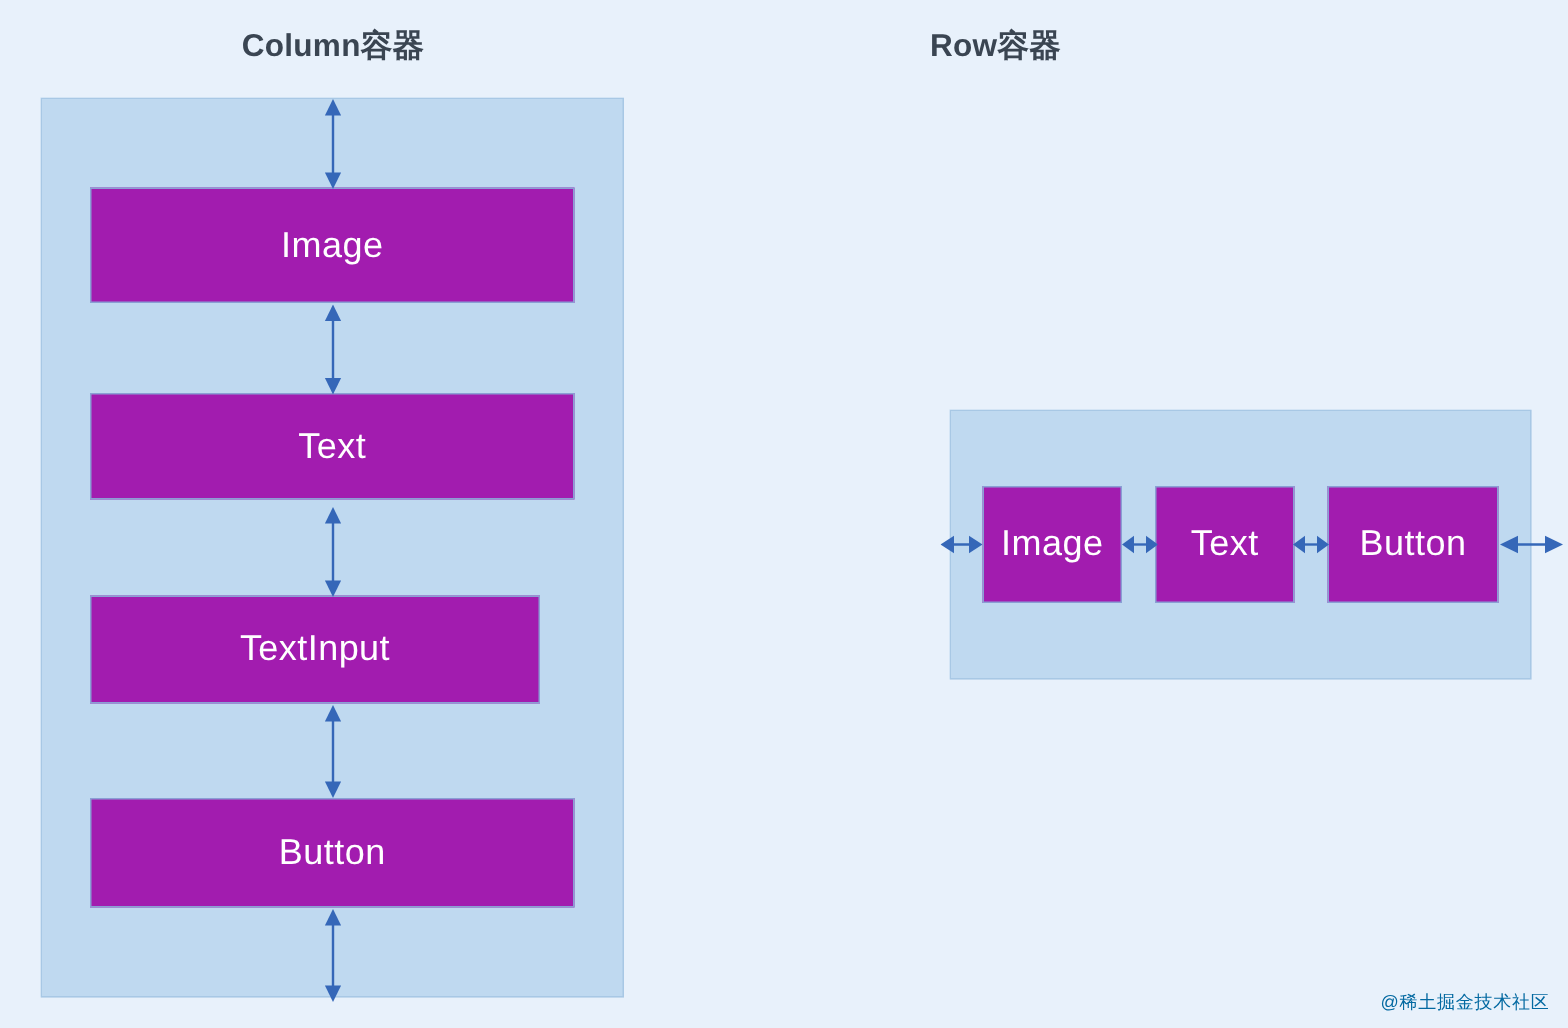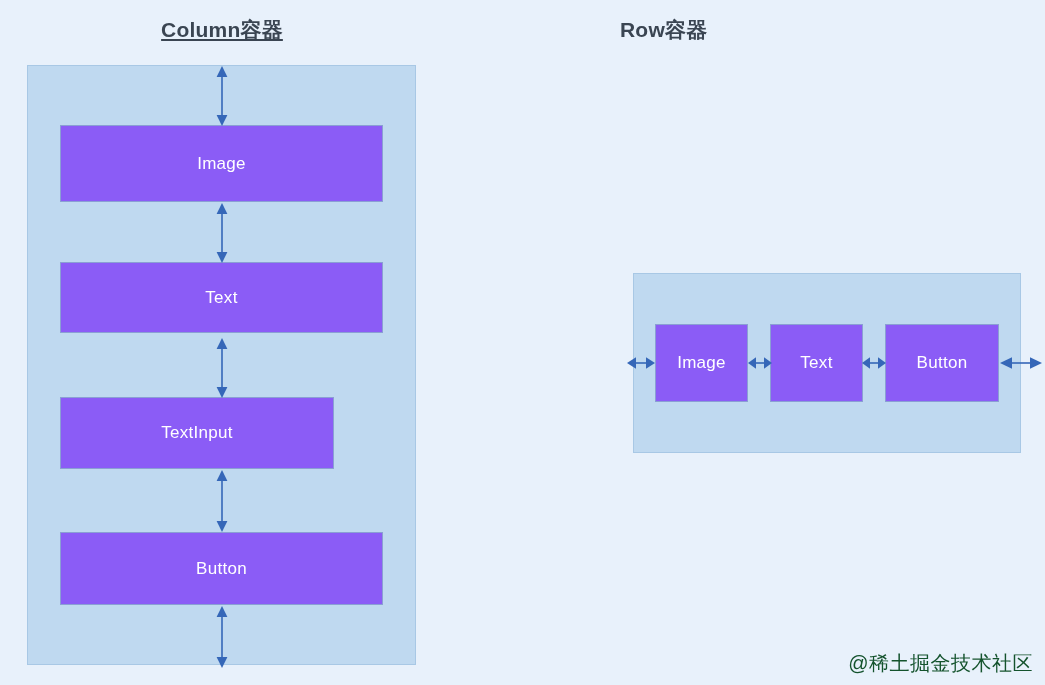--- a/index.html
+++ b/index.html
@@ -27,21 +27,20 @@
     font-weight: bold;
     color: #3a4552;
     letter-spacing: 0.2px;
     white-space: nowrap;
   }
   #title-column {
     left: 0;
     top: 16px;
     width: 444px;
     text-align: center;
-    text-decoration: underline;
   }
   #title-row {
     left: 620px;
     top: 16px;
     width: 420px;
   }
 
   
   .container-box {
     position: absolute;
@@ -57,35 +56,35 @@
   #row-container {
     left: 633px;
     top: 273px;
     width: 388px;
     height: 180px;
   }
 
   
   .widget-box {
     position: absolute;
-    background: #8b5cf6;
+    background: #a21caf;
     border: 1px solid #8a9fd4;
     box-sizing: border-box;
     color: #ffffff;
-    font-size: 17px;
+    font-size: 24px;
     display: flex;
     align-items: center;
     justify-content: center;
     letter-spacing: 0.3px;
   }
 
   
   #col-image    { left: 60px; top: 125px; width: 323px; height: 77px; }
   #col-text     { left: 60px; top: 262px; width: 323px; height: 71px; }
-  #col-input    { left: 60px; top: 397px; width: 274px; height: 72px; }
+  #col-input    { left: 60px; top: 397px; width: 300px; height: 72px; }
   #col-button   { left: 60px; top: 532px; width: 323px; height: 73px; }
 
   
   #row-image    { left: 655px; top: 324px; width: 93px; height: 78px; }
   #row-text     { left: 770px; top: 324px; width: 93px; height: 78px; }
   #row-button   { left: 885px; top: 324px; width: 114px; height: 78px; }
 
   
   .arrow-v {
     position: absolute;
@@ -108,22 +107,22 @@
   #arrow-h-1 { left: 627px; top: 354px; width: 28px; }
   #arrow-h-2 { left: 748px; top: 354px; width: 24px; }
   #arrow-h-3 { left: 862px; top: 354px; width: 24px; }
   #arrow-h-4 { left: 1000px; top: 354px; width: 42px; }
 
   
   #watermark {
     position: absolute;
     right: 12px;
     bottom: 8px;
-    font-size: 20px;
-    color: #14532d;
+    font-size: 12px;
+    color: #0369a1;
     letter-spacing: 0.5px;
     white-space: nowrap;
   }
 </style>
 </head>
 <body>
 
 <div id="canvas">
 
   <div class="panel-title" id="title-column">Column容器</div>

